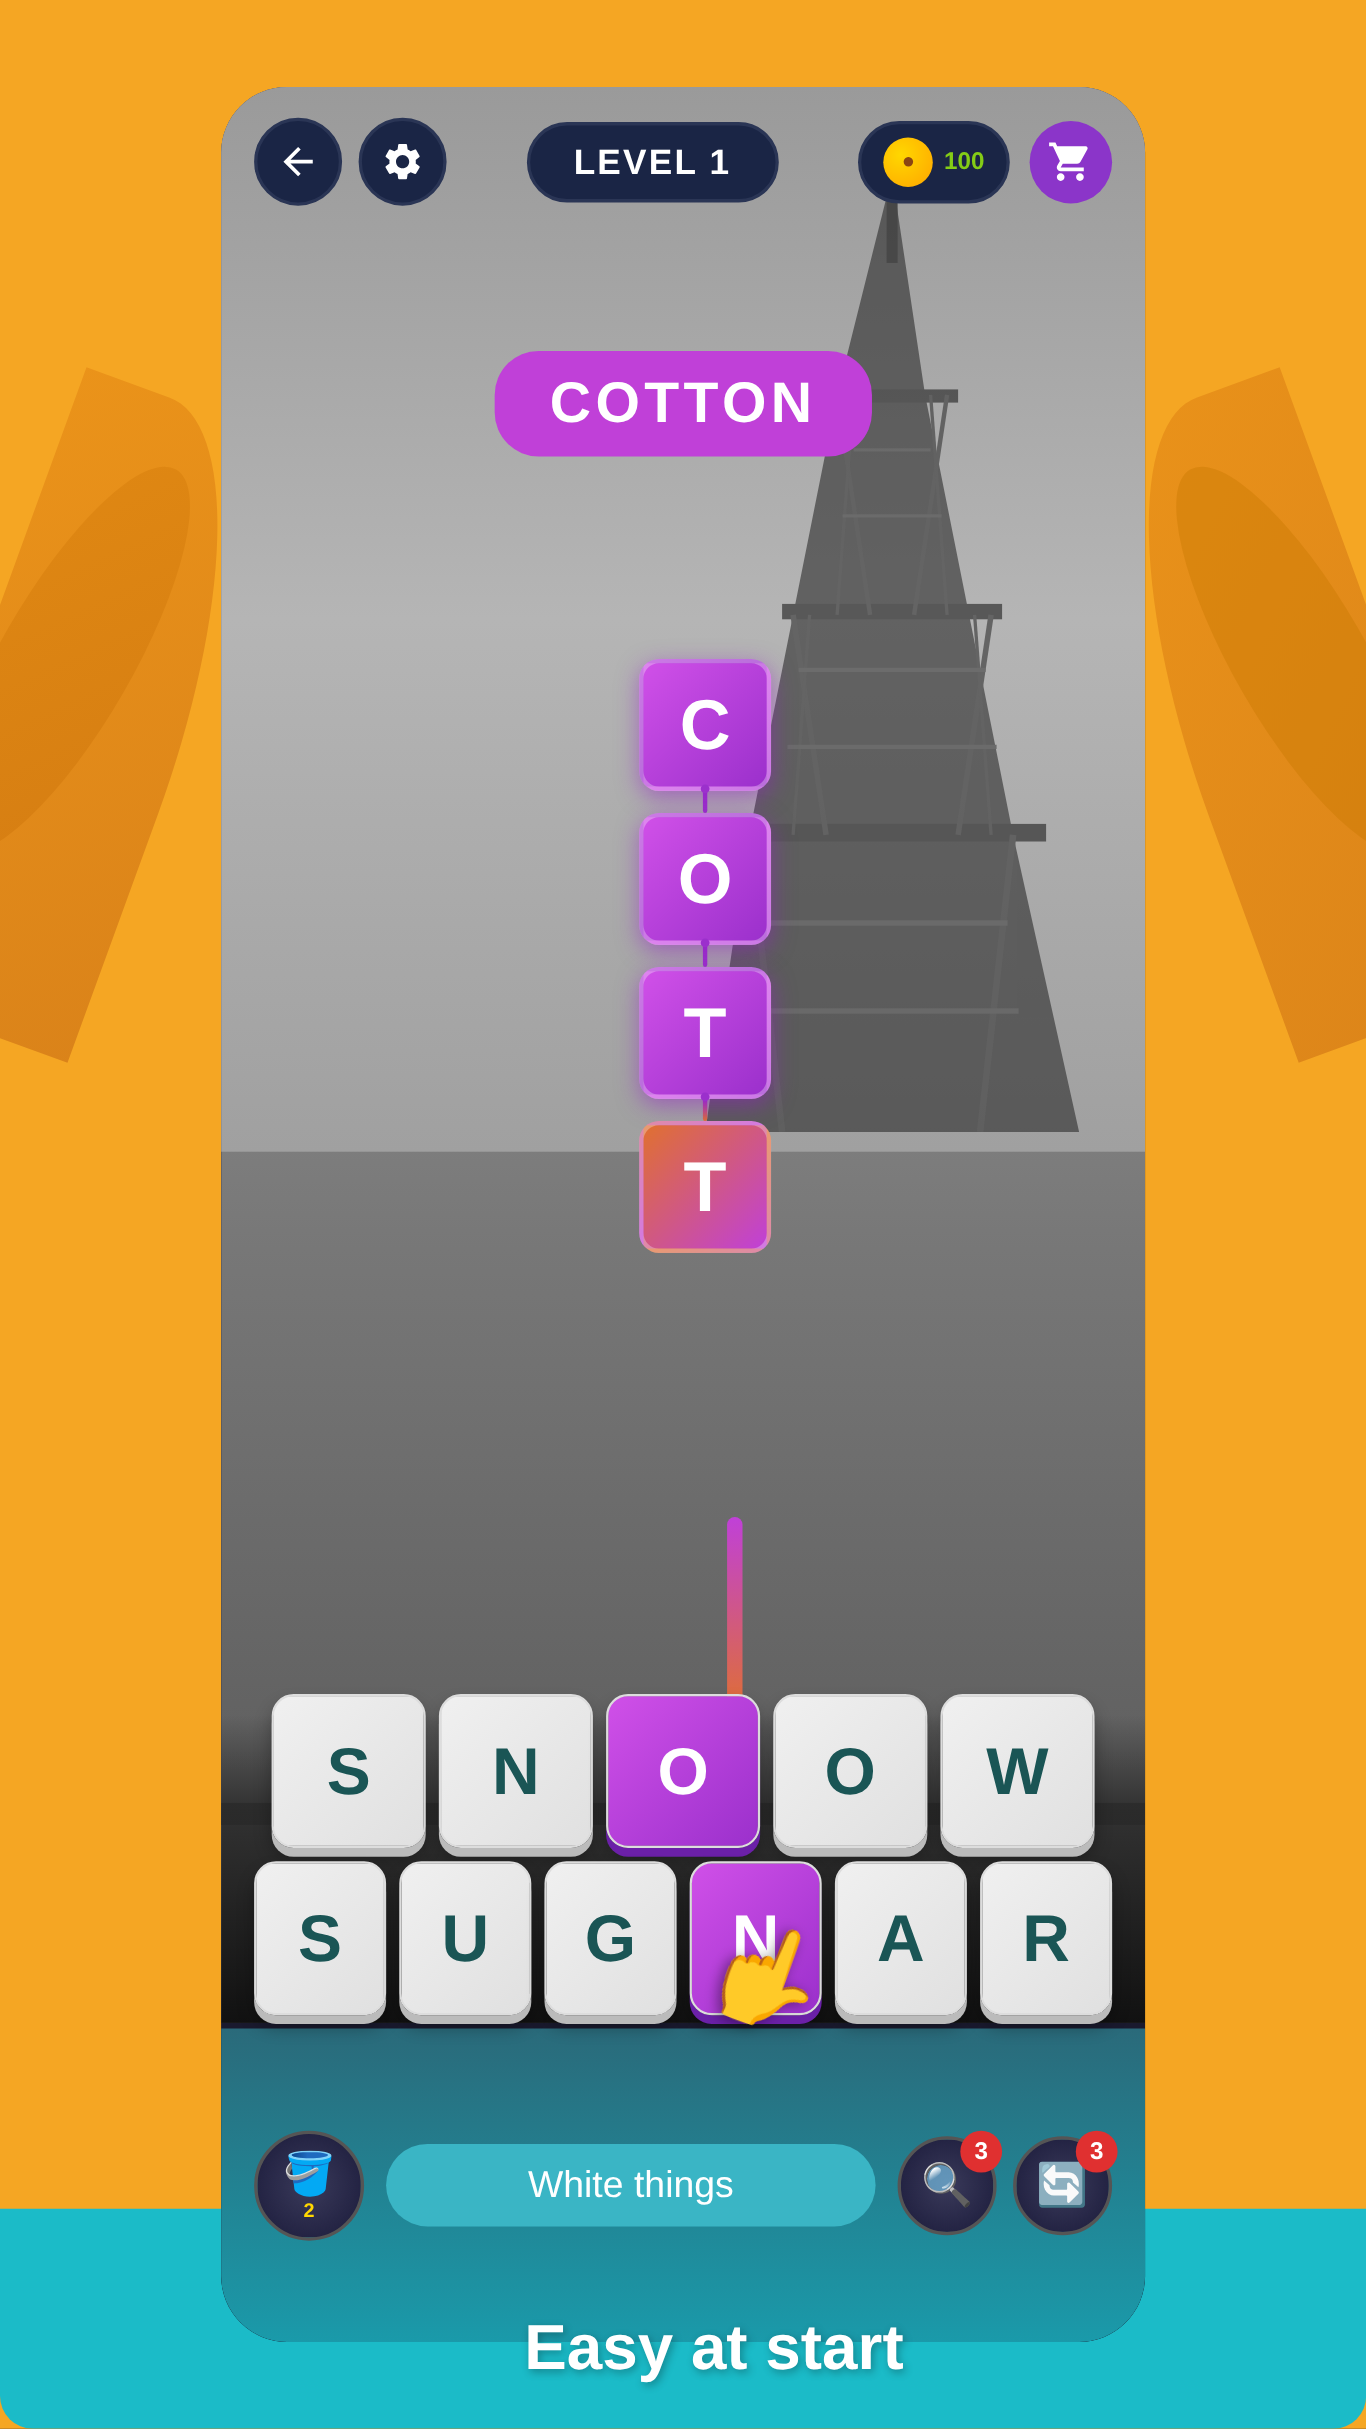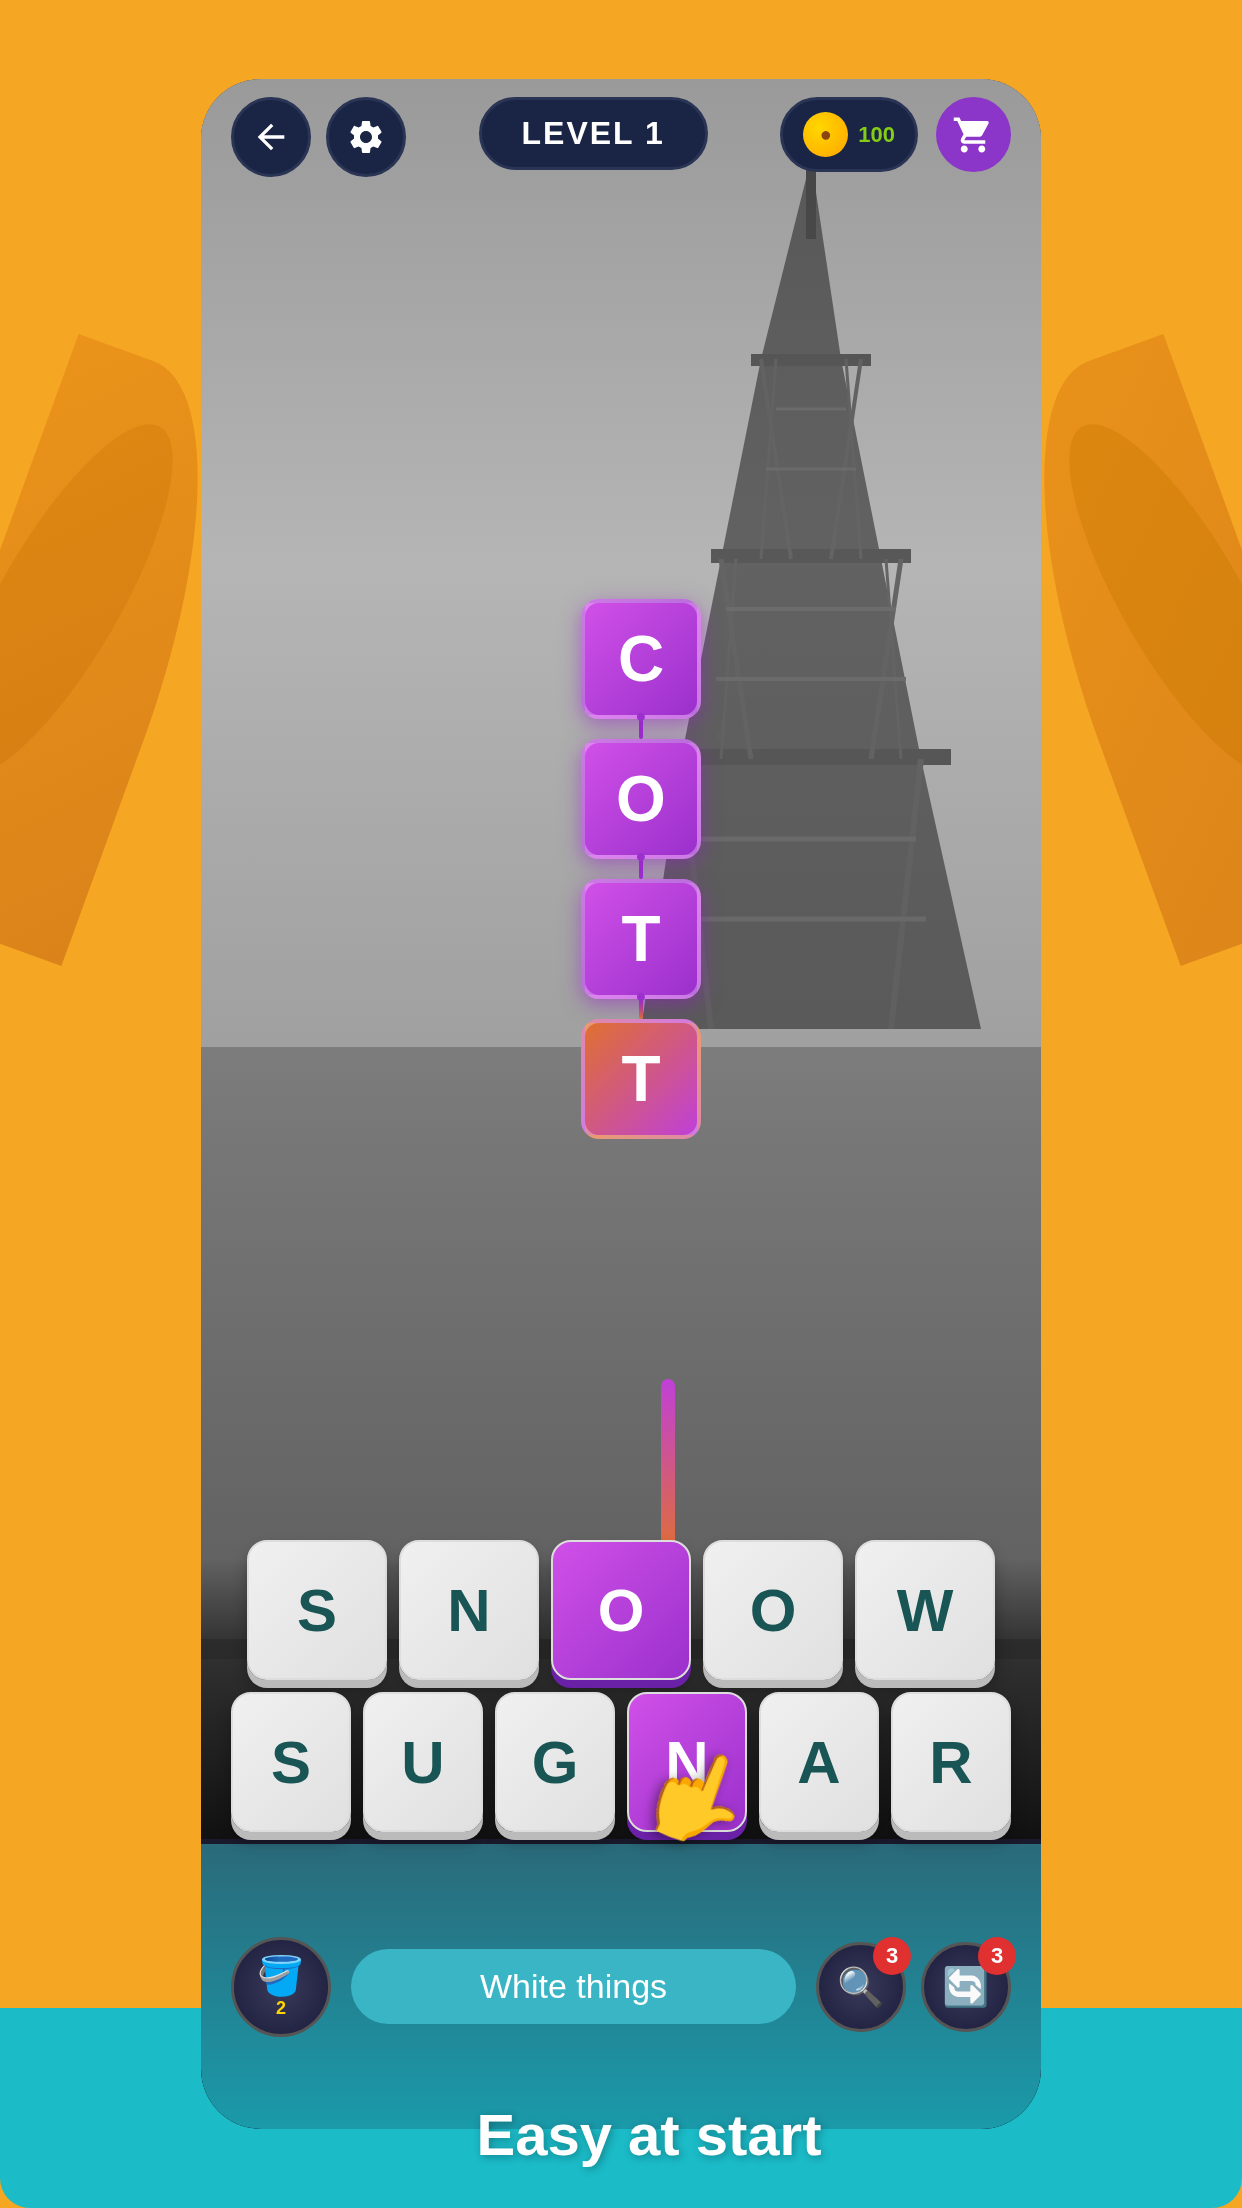--- a/index.html
+++ b/index.html
@@ -34,23 +34,23 @@
       border-radius: 60px;
       overflow: hidden;
       position: relative;
       display: flex;
       flex-direction: column;
     }
 
     
     .top-bar {
       display: flex;
-      align-items: flex-start;
+      align-items: center;
       justify-content: space-between;
-      padding: 18px 30px 10px 30px;
+      padding: 28px 30px 10px 30px;
       position: absolute;
       top: 0;
       left: 0;
       right: 0;
       z-index: 10;
     }
 
     .top-left-buttons {
       display: flex;
       gap: 15px;
@@ -500,20 +500,21 @@
         <span class="coin-count">100</span>
       </div>
       <div class="cart-btn">
         <svg width="42" height="42" viewBox="0 0 24 24" fill="white" xmlns="http://www.w3.org/2000/svg">
           <path d="M7 18c-1.1 0-1.99.9-1.99 2S5.9 22 7 22s2-.9 2-2-.9-2-2-2zm10 0c-1.1 0-1.99.9-1.99 2s.89 2 1.99 2 2-.9 2-2-.9-2-2-2zm-1.45-5c.75 0 1.41-.41 1.75-1.03l3.58-6.49A1 1 0 0 0 20 4H5.21L4.27 2H1v2h2l3.6 7.59-1.35 2.44C4.52 15.37 5.48 17 7 17h12v-2H7l1.1-2h7.45z"></path>
         </svg>
       </div>
     </div>
   </div>
 
+  <div class="cotton-label">COTTON</div>
 
   <div class="falling-letters">
     <div class="falling-tile purple">C</div>
     <div style="width:4px;height:20px;background:#9B30CC;margin:0 auto;border-radius:2px;"></div>
     <div class="falling-tile purple">O</div>
     <div style="width:4px;height:20px;background:#9B30CC;margin:0 auto;border-radius:2px;"></div>
     <div class="falling-tile purple">T</div>
     <div style="width:4px;height:20px;background:linear-gradient(#9B30CC,#E07030);margin:0 auto;border-radius:2px;"></div>
     <div class="falling-tile orange-purple">T</div>
   </div>

